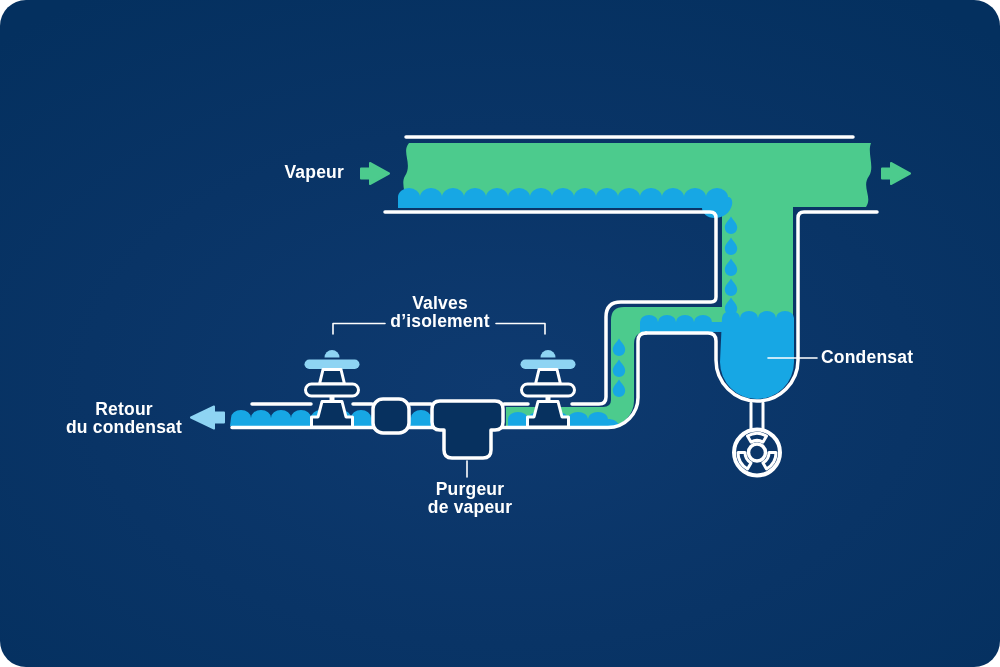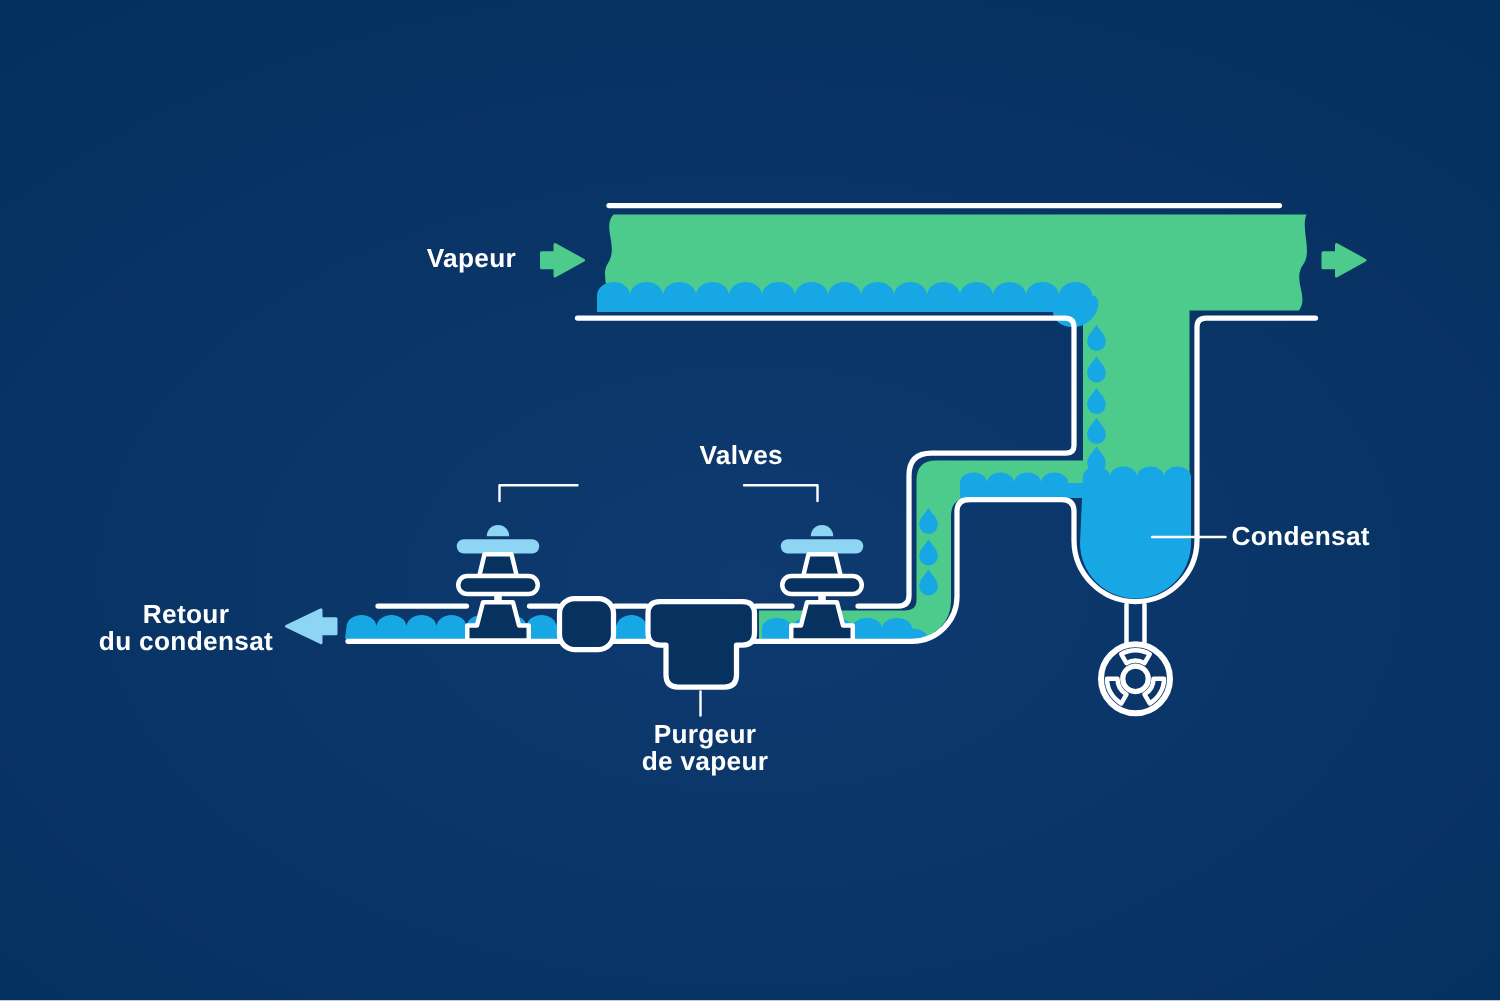--- a/index.html
+++ b/index.html
@@ -1,19 +1,20 @@
 <!DOCTYPE html>
 <html style="--bg_center: #0e3a70; --bg_edge: #04305f; --navy_fill: #07315f; --steam_green: #4ccb8d; --condensate_blue: #17a7e4; --handle_light_blue: #8ed4f3; --outline_white: #ffffff;"><head>
 <meta charset="utf-8">
 <style>
   html,body{margin:0;padding:0;}
   #stage{
     position:relative;width:1000px;height:667px;overflow:hidden;
     background:radial-gradient(75% 70% at 50% 58%, var(--bg_center) 0%, #093466 55%, var(--bg_edge) 100%);
     font-family:"Liberation Sans", sans-serif;
+    border-radius:26px;
   }
   #stage svg{position:absolute;left:0;top:0;}
   .lbl{
     position:absolute;color:var(--outline_white);font-weight:700;
     font-size:17.5px;line-height:1.04;letter-spacing:.2px;
   }
   .lbl .ln{display:block;}
   .t-right{text-align:right;}
   .t-center{text-align:center;}
   .t-left{text-align:center;}
@@ -130,22 +131,23 @@
 
     <path class="pointer" d="M333,334 L333,323.5 L385,323.5 M496,323.5 L545,323.5 L545,334"></path>
     <path class="pointer" d="M467,461 L467,477"></path>
     <path class="pointer" d="M768,358 L817,358"></path>
   </svg>
 
   <div class="lbl t-right" style="left:230px;top:163px;width:114px;">
     <span class="ln">Vapeur</span>
   </div>
 
-  <div class="lbl t-center" style="left:358px;top:294px;width:164px;text-align:right;">
+  <div class="lbl t-center" style="left:358px;top:294px;width:164px;">
     <span class="ln">Valves</span>
+    <span class="ln">d’isolement</span>
   </div>
 
   <div class="lbl t-center" style="left:388px;top:480px;width:164px;">
     <span class="ln">Purgeur</span>
     <span class="ln">de vapeur</span>
   </div>
 
   <div class="lbl t-center" style="left:56px;top:400px;width:136px;">
     <span class="ln">Retour</span>
     <span class="ln">du condensat</span>

